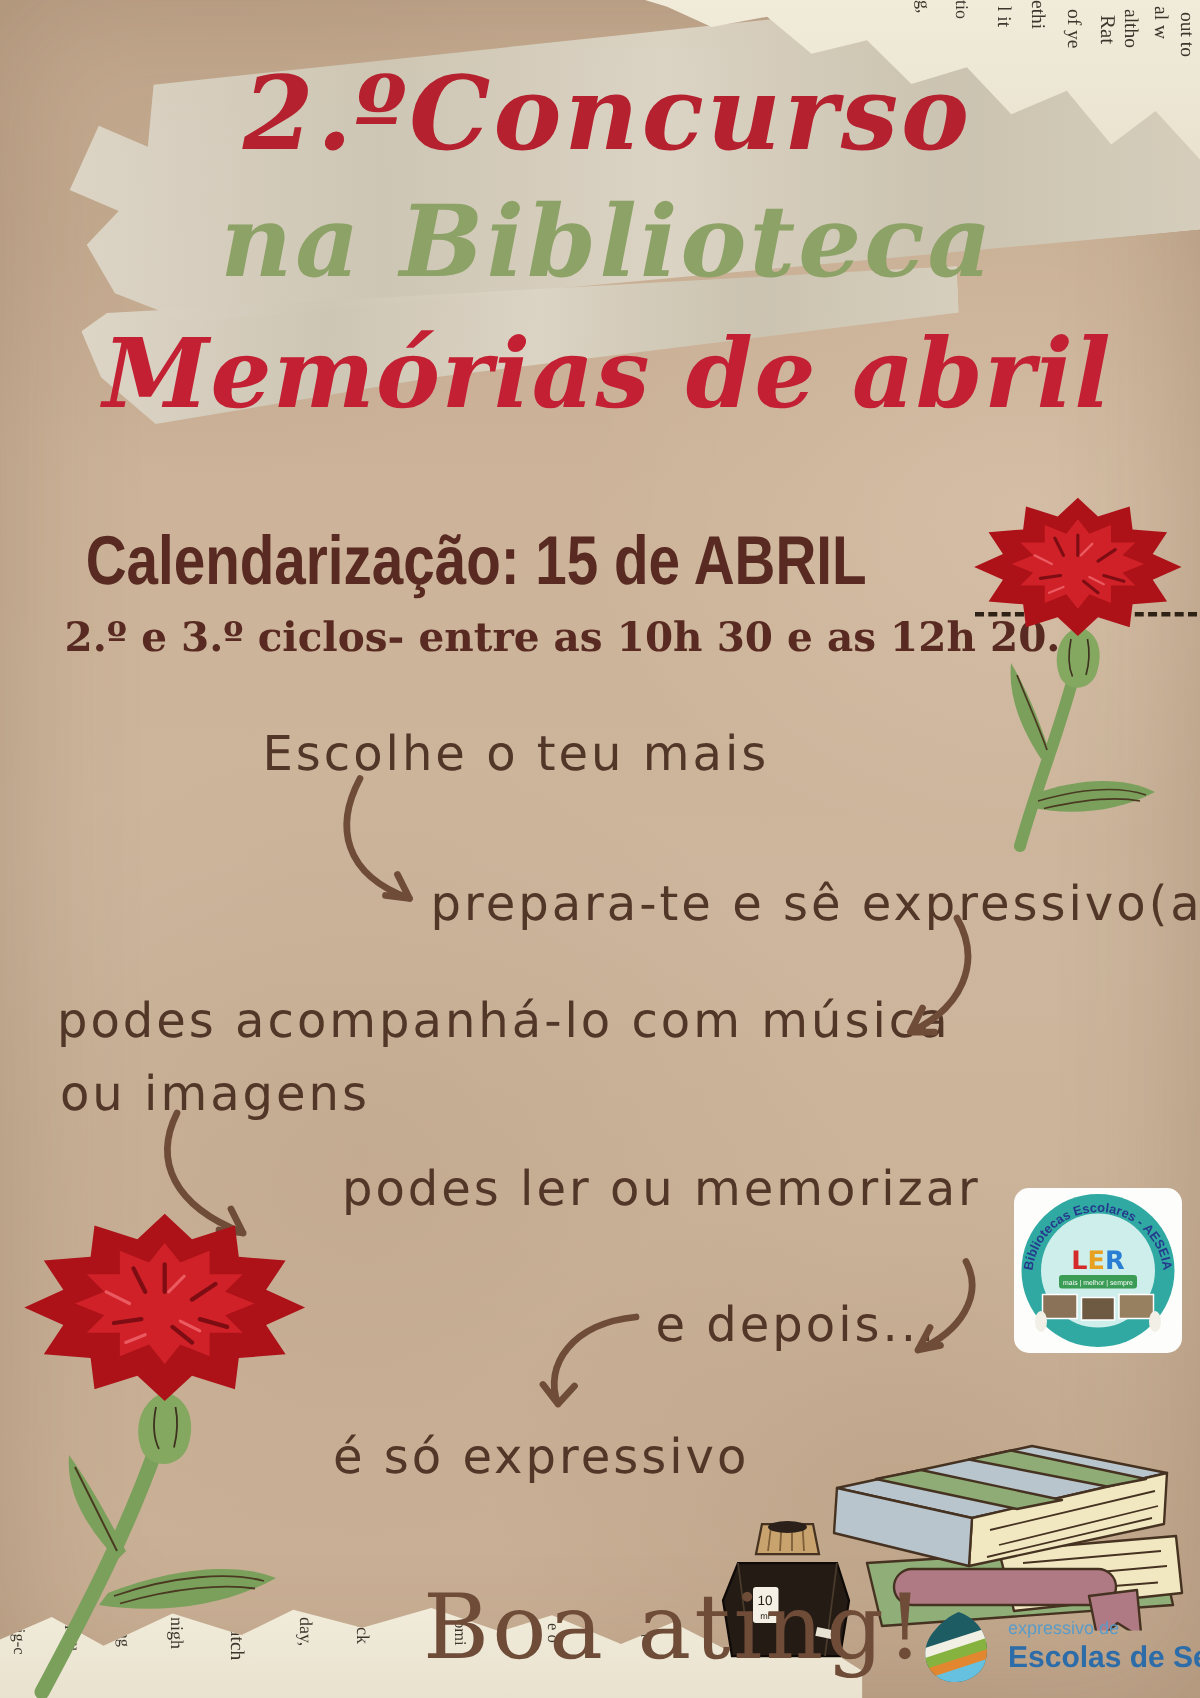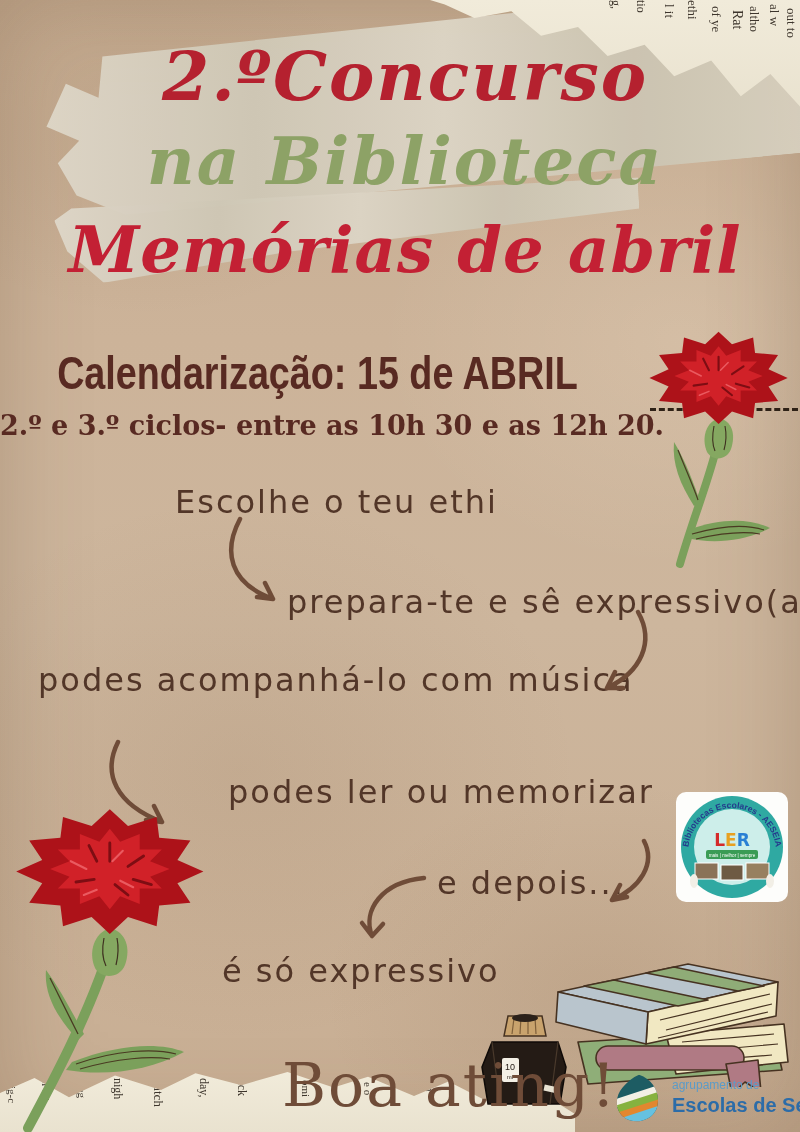--- a/index.html
+++ b/index.html
@@ -34,21 +34,21 @@
     clip-path:polygon(0 35%,6% 10%,12% 42%,20% 6%,28% 30%,34% 2%,42% 22%,50% 0%,58% 26%,64% 8%,72% 40%,78% 16%,86% 55%,93% 28%,100% 70%,100% 100%,0 100%);
     box-shadow:0 -2px 3px rgba(70,50,30,.2);}
   .frag{position:absolute;writing-mode:vertical-rl;font-family:"Liberation Serif",serif;line-height:1;}
   
   .script{font-family:"DejaVu Serif",serif;font-style:italic;font-weight:bold;white-space:nowrap;}
   .t1{left:0;top:36px;width:810px;text-align:center;font-size:68px;color:#b5212f;letter-spacing:2px;}
   .t2{left:0;top:122px;width:810px;text-align:center;font-size:66px;color:#8da266;letter-spacing:2px;}
   .t3{left:0;top:212px;width:810px;text-align:center;font-size:64px;color:#c32034;letter-spacing:1px;}
   .sched-h{left:0;top:346px;width:760px;text-align:left;color:#582a22;}
   .sched-h span{display:inline-block;transform:scaleX(.82);font-weight:900;font-size:46px;letter-spacing:0;}
-  .sched-d{left:0;top:410px;width:750px;color:#582a22;
+  .sched-d{left:0;top:410px;width:750px;text-align:center;color:#582a22;
     font-family:"DejaVu Serif",serif;font-weight:bold;font-size:27px;}
   
   .hand{font-family:"DejaVu Sans",sans-serif;color:#523628;font-size:32px;letter-spacing:2px;white-space:nowrap;}
   .closing{left:282px;top:1050px;font-family:"DejaVu Serif",serif;color:#6f4c38;font-size:60px;letter-spacing:2px;}
   .dash{left:650px;top:408px;width:148px;border-top:3px dashed #2e2116;}
   svg{display:block;}
 </style>
 </head>
 <body>
 
@@ -93,23 +93,24 @@
     <path d="M90,120 C80,158 66,192 54,234" stroke="#7ba05b" stroke-width="8" fill="none" stroke-linecap="round"></path>
     <path d="M68,176 C54,154 46,134 48,112 C60,132 68,154 74,172 Z" fill="#7ba05b"></path>
     <path d="M52,120 C60,140 68,158 72,170" stroke="#4a3a22" stroke-width="1.2" fill="none"></path>
     <path d="M62,200 C94,188 124,188 144,198 C118,212 86,214 60,208 Z" fill="#7ba05b"></path>
     <path d="M66,204 C94,196 120,194 138,200 M70,209 C96,203 118,201 134,204" stroke="#4a3a22" stroke-width="1.1" fill="none"></path>
     <path d="M93,88 C80,92 75,108 81,122 C87,132 101,130 105,119 C110,104 106,91 93,88 Z" fill="#85a861"></path>
     <path d="M88,96 C86,106 86,114 89,121 M99,96 C101,106 100,113 98,120" stroke="#3f3120" stroke-width="1.1" fill="none"></path>
     <use href="#flowerhead" transform="translate(10,-2) scale(0.96)"></use>
   </svg>
 
-  <div class="abs hand" style="left:175px;top:483px">Escolhe o teu ethi</div>
+  <div class="abs hand" style="left:175px;top:483px">Escolhe o teu mais</div>
   <div class="abs hand" style="left:287px;top:583px">prepara-te e sê expressivo(a)</div>
   <div class="abs hand" style="left:38px;top:661px">podes acompanhá-lo com música</div>
+  <div class="abs hand" style="left:40px;top:710px">ou imagens</div>
   <div class="abs hand" style="left:228px;top:773px">podes ler ou memorizar</div>
   <div class="abs hand" style="left:437px;top:864px">e depois...</div>
   <div class="abs hand" style="left:222px;top:952px">é só expressivo</div>
 
   <svg class="abs" style="left:215px;top:515px" width="80" height="95" viewBox="0 0 80 95">
     <path d="M25,4 C8,36 14,68 58,84 M58,84 L42,82 M58,84 L50,68" stroke="#6f4c38" stroke-width="4.5" fill="none" stroke-linecap="round"></path>
   </svg>
   <svg class="abs" style="left:583px;top:608px" width="75" height="92" viewBox="0 0 75 92">
     <path d="M55,4 C72,34 58,64 24,80 M24,80 L40,80 M24,80 L32,64" stroke="#6f4c38" stroke-width="4.5" fill="none" stroke-linecap="round"></path>
   </svg>
@@ -208,17 +209,17 @@
         </clipPath>
       </defs>
       <g clip-path="url(#dropclip)">
         <rect x="-5" y="-5" width="70" height="70" fill="#1d5c63"></rect>
         <rect x="-8" y="22" width="76" height="9" transform="rotate(-18 30 30)" fill="#f2efe4"></rect>
         <rect x="-8" y="29" width="76" height="9" transform="rotate(-18 30 30)" fill="#86b23f"></rect>
         <rect x="-8" y="37" width="76" height="8" transform="rotate(-18 30 30)" fill="#e2872f"></rect>
         <rect x="-8" y="44" width="76" height="14" transform="rotate(-18 30 30)" fill="#66c1e0"></rect>
       </g>
     </svg>
-    <div class="abs" style="left:60px;top:8px;font-size:12px;color:#5b9bc8">agrupamento de</div>
+    <div class="abs" style="left:60px;top:8px;font-size:12px;color:#5b9bc8">expressivo de</div>
     <div class="abs" style="left:60px;top:24px;font-size:20px;font-weight:bold;color:#2c6ca8;white-space:nowrap">Escolas de Seia</div>
   </div>
 
 </div>
 
 </body></html>

